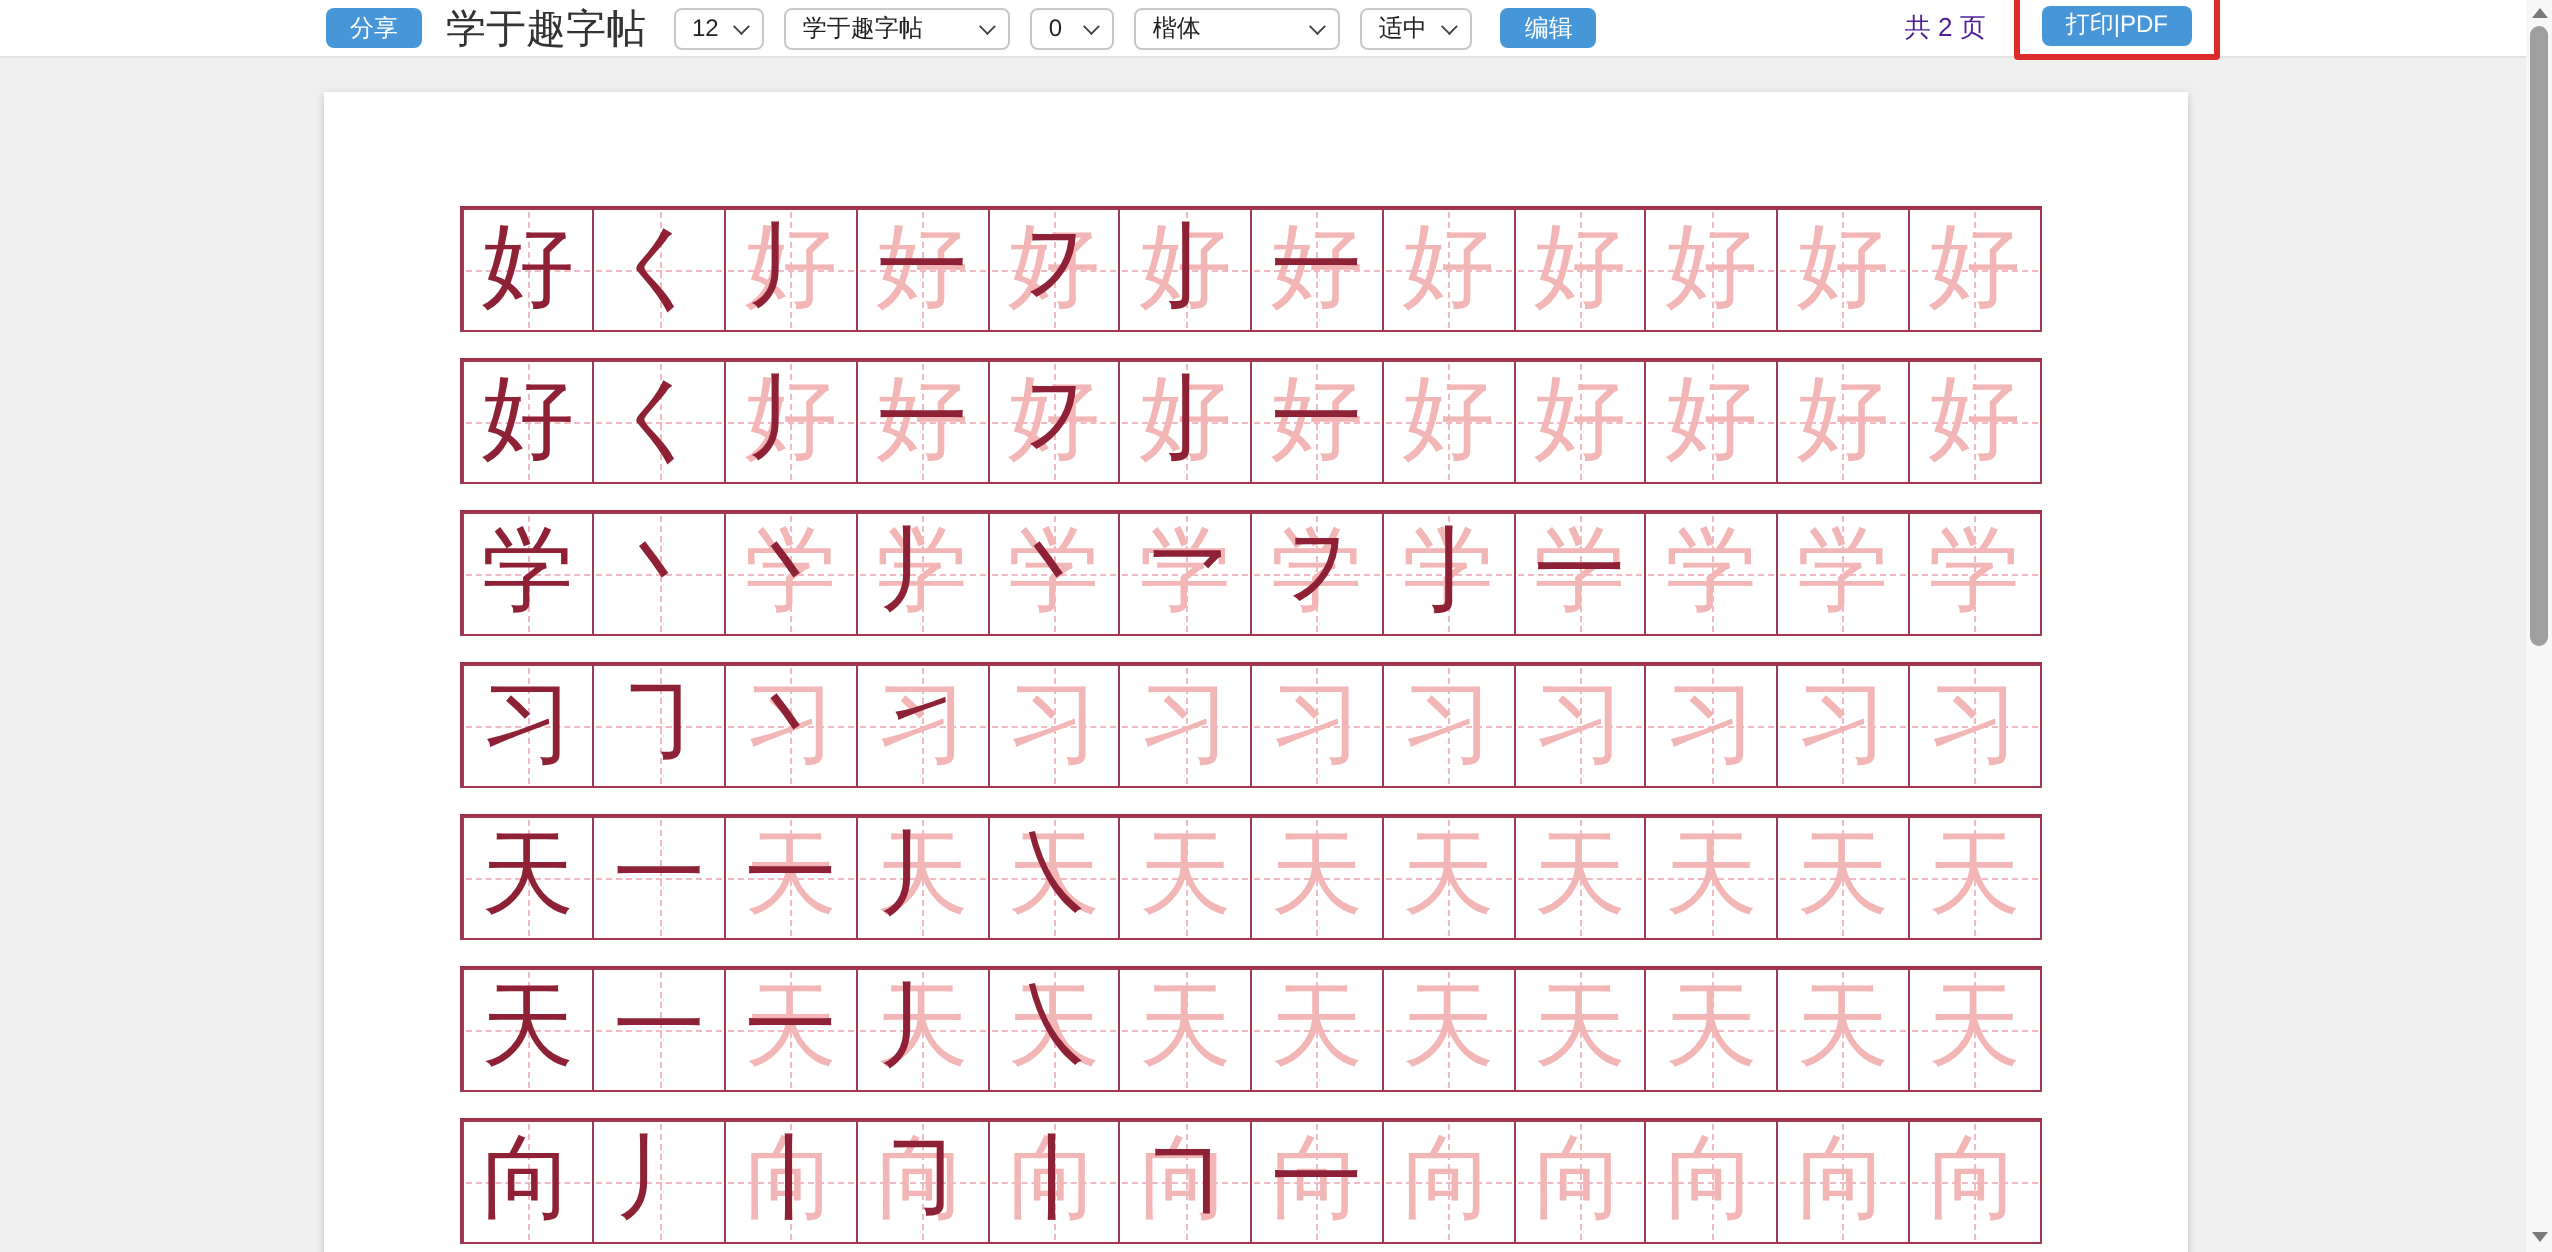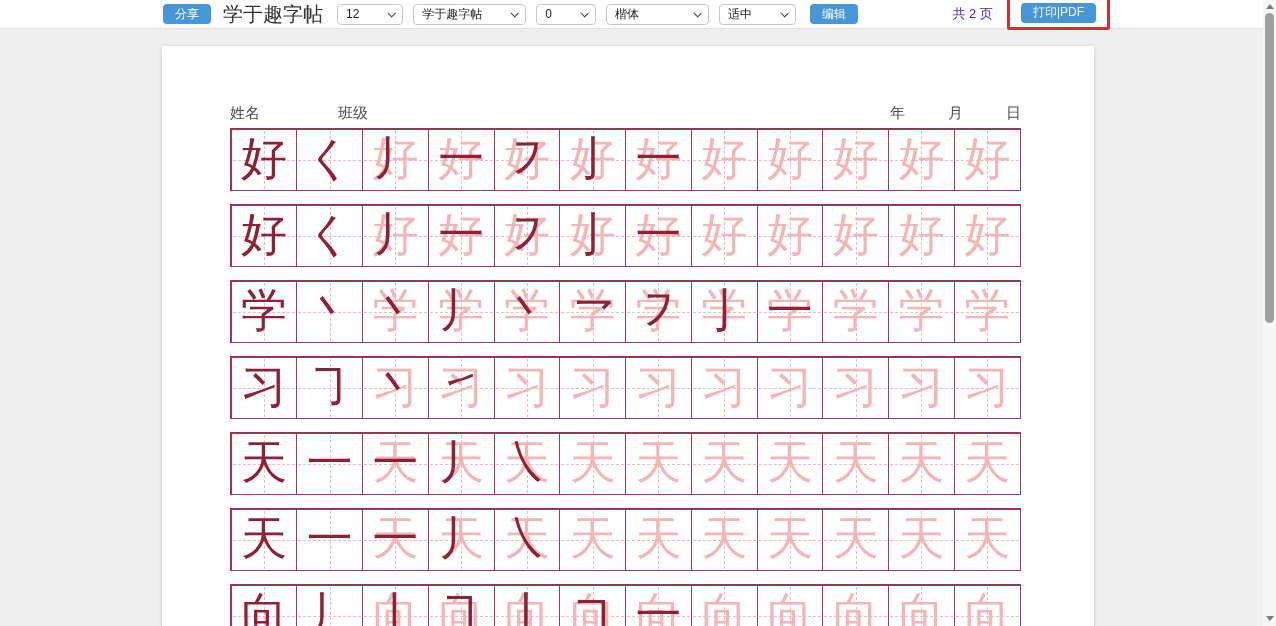--- a/index.html
+++ b/index.html
@@ -16,21 +16,21 @@
   .btn-blue {
     background:#4796d8; color:#fff; border:none; border-radius:4px;
     font-size:12px; height:20px; padding:0 12px; cursor:pointer;
     display:inline-flex; align-items:center; justify-content:center;
     font-family:inherit;
   }
   .tb-title { font-size:20px; color:#333; margin:0 14px 0 12px;font-family:Liberation Serif, serif; }
   .tb-select {
     height:21px; border:1px solid #c8c8c8; border-radius:4px; background:#fff;
     display:inline-flex; align-items:center; justify-content:space-between;
-    font-size:12px; color:#222; padding:0 8px; margin-right:10px; cursor:pointer;gap:21px;
+    font-size:12px; color:#222; padding:0 8px; margin-right:10px; cursor:pointer;
   }
   .chev { width:6px; height:6px; border-right:1.4px solid #444; border-bottom:1.4px solid #444;
     transform:rotate(45deg) translateY(-1px); margin-left:8px; flex:0 0 auto; }
   .tb-right { margin-left:auto; display:flex; align-items:center; }
   .page-count { font-size:13px; color:#4c1d95; margin-right:14px; white-space:nowrap; }
   .red-annotation {
     border:3px solid #dc2b2b; border-radius:2px; padding:4px 11px;
     margin-top:-3px; background:transparent;
   }
 
@@ -131,27 +131,20 @@
     <span class="page-count">共 2 页</span>
     <div class="red-annotation">
       <button class="btn-blue">打印|PDF</button>
     </div>
   </div>
 </div>
 
 <div class="content">
   <div class="page">
 
-    <div class="sheet-header">
-      <span class="h-name">姓名</span>
-      <span class="h-class">班级</span>
-      <span class="h-year">年</span>
-      <span class="h-month">月</span>
-      <span class="h-day">日</span>
-    </div>
 
     <div class="grid">
         <div class="grid-row">
           <div class="cell">
             <span class="glyph dark">好</span>
           </div>
           <div class="cell">
             <span class="glyph dark stroke">く</span>
           </div>
           <div class="cell">

